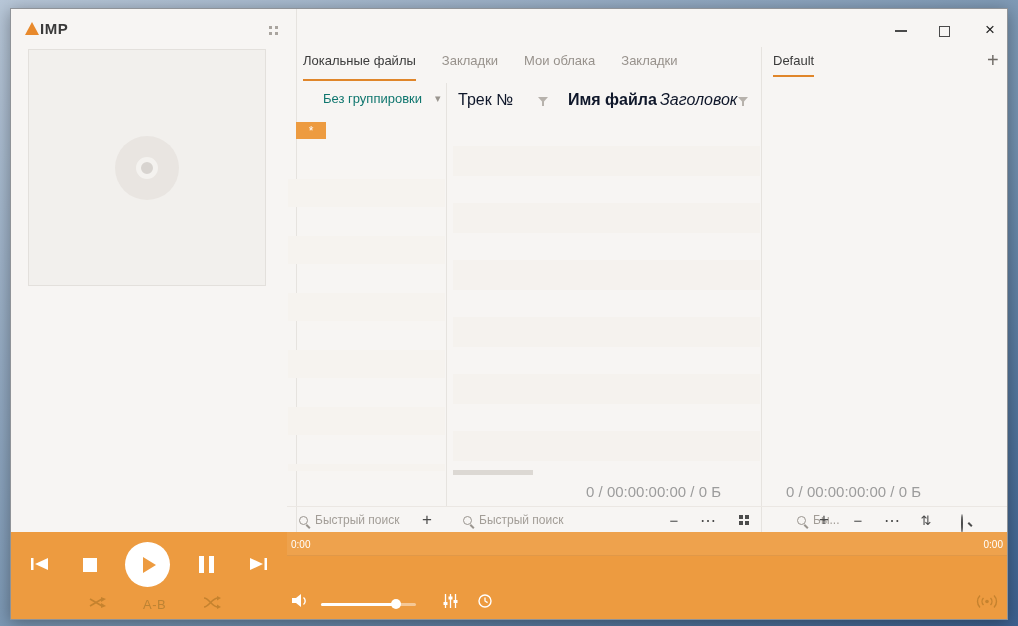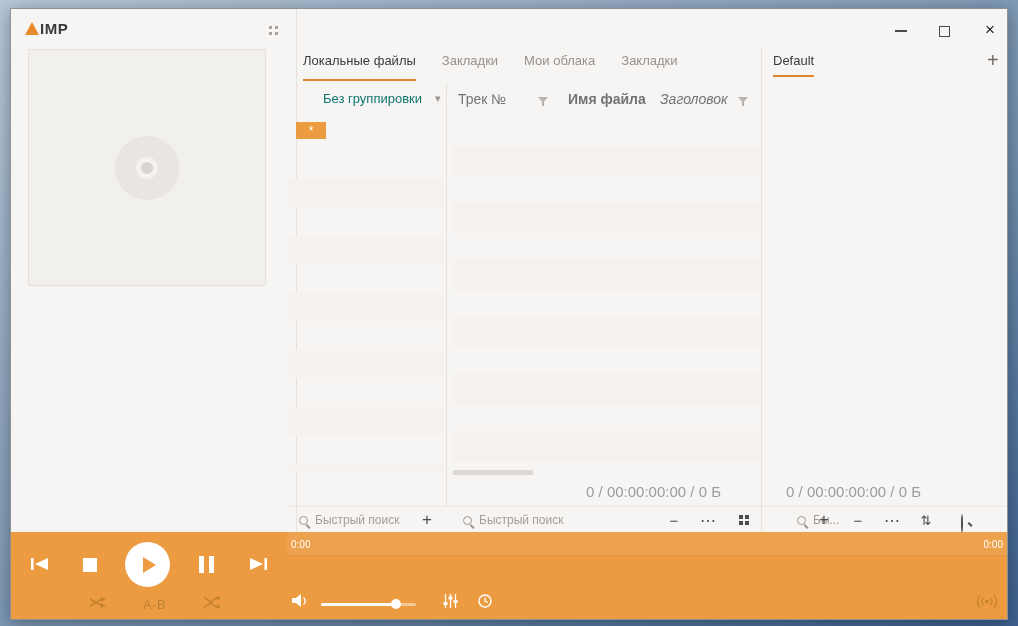--- a/index.html
+++ b/index.html
@@ -44,21 +44,21 @@
   .tab { padding-bottom: 11px; }
   .tab.active { color: #3b3b3b; border-bottom: 2px solid #e0862a; }
   .playlist-tab { position: absolute; left: 762px; top: 44px; font-size: 13px; color: #3b3b3b;
                   padding-bottom: 7px; border-bottom: 2px solid #e0862a; }
   .tab-add { position: absolute; left: 976px; top: 40px; font-size: 20px; color: #6f6b66; }
   
   .burger { width: 14px; height: 2px; background: #5a5a5a; box-shadow: 0 4px 0 #5a5a5a, 0 8px 0 #5a5a5a; }
   #group-burger { position: absolute; left: 290px; top: 84px; }
   .group-label { position: absolute; left: 312px; top: 82px; font-size: 13px; color: #0f766e; }
   .group-caret { position: absolute; left: 424px; top: 83px; font-size: 11px; color: #9a958f; }
-  .col-head { position: absolute; top: 82px; font-size: 14px; color: #737373; }
+  .col-head { position: absolute; top: 82px; font-size: 16px; color: #0f172a; }
   #col-track { left: 447px; } #col-file { left: 557px; font-weight: bold; } #col-title { left: 649px; font-style: italic; }
   .funnel { position: absolute; top: 85px; }
   #funnel-track { left: 527px; } #funnel-title { left: 727px; }
   
   .group-badge { position: absolute; left: 285px; top: 113px; width: 30px; height: 17px; background: #ed9b40;
                  color: #fff; font-size: 12px; text-align: center; line-height: 18px; }
   #group-rows { position: absolute; left: 277px; top: 130px; width: 157px; height: 332px;
                 overflow: hidden; padding-top: 40px; }
   .band-left { height: 28px; margin-bottom: 29px; background: #f6f3ef; }
   #track-rows { position: absolute; left: 442px; top: 137px; width: 307px; height: 330px; overflow: hidden; }

